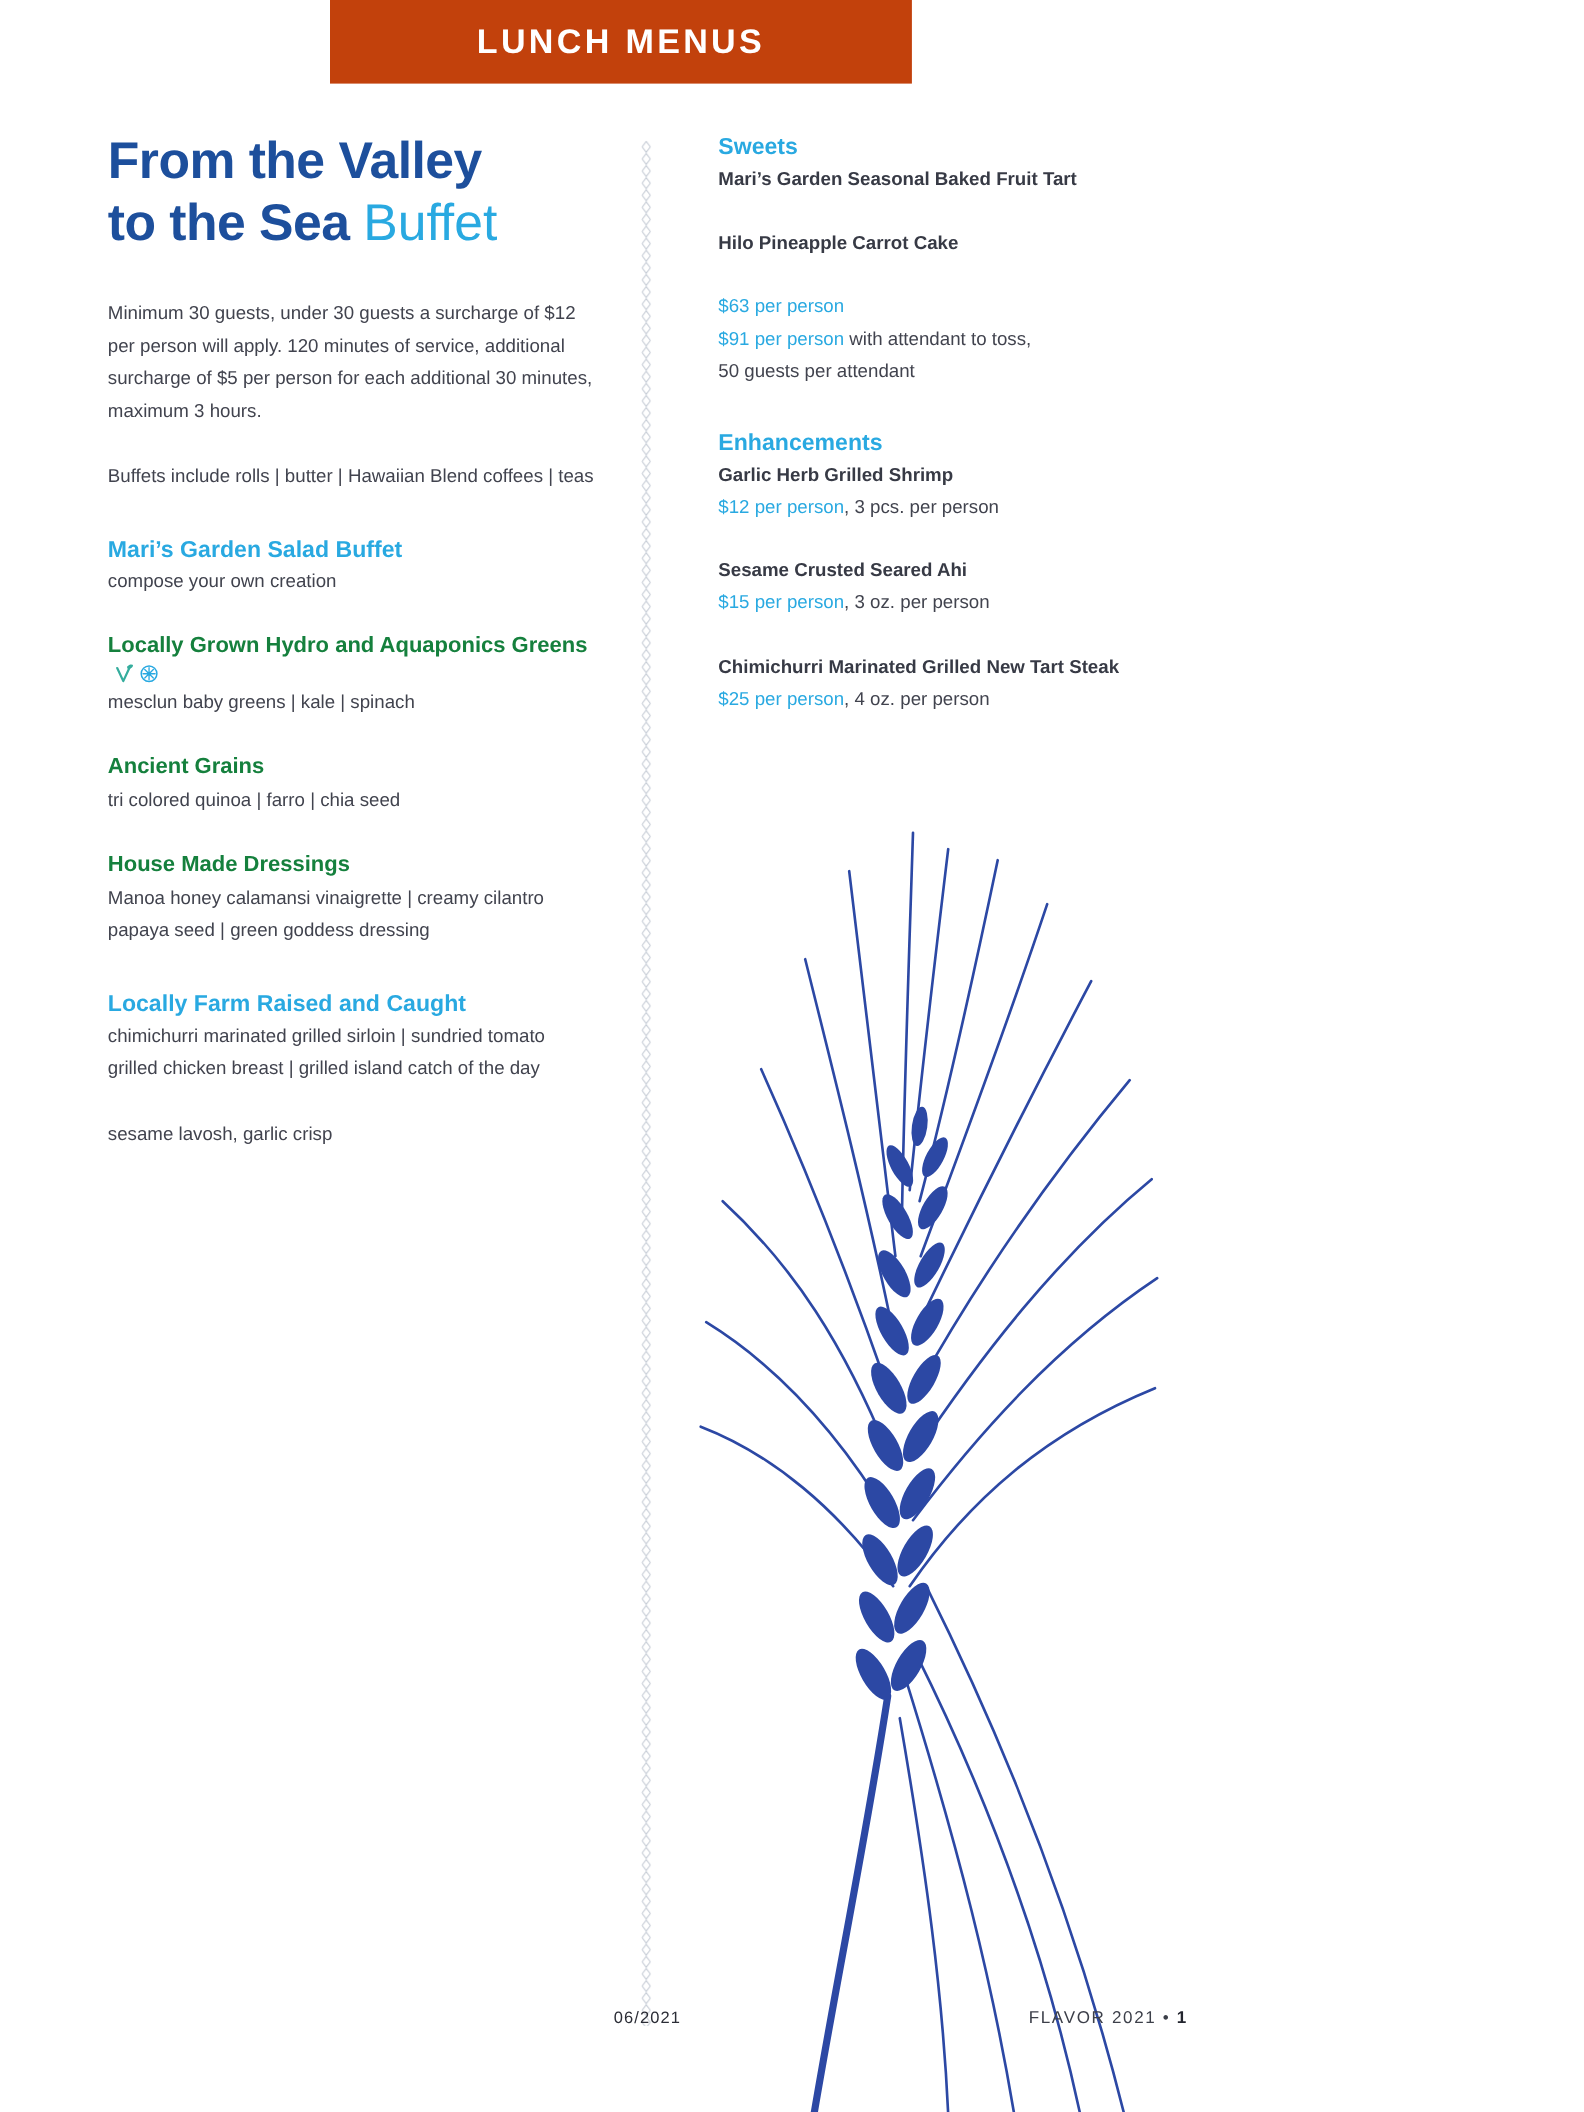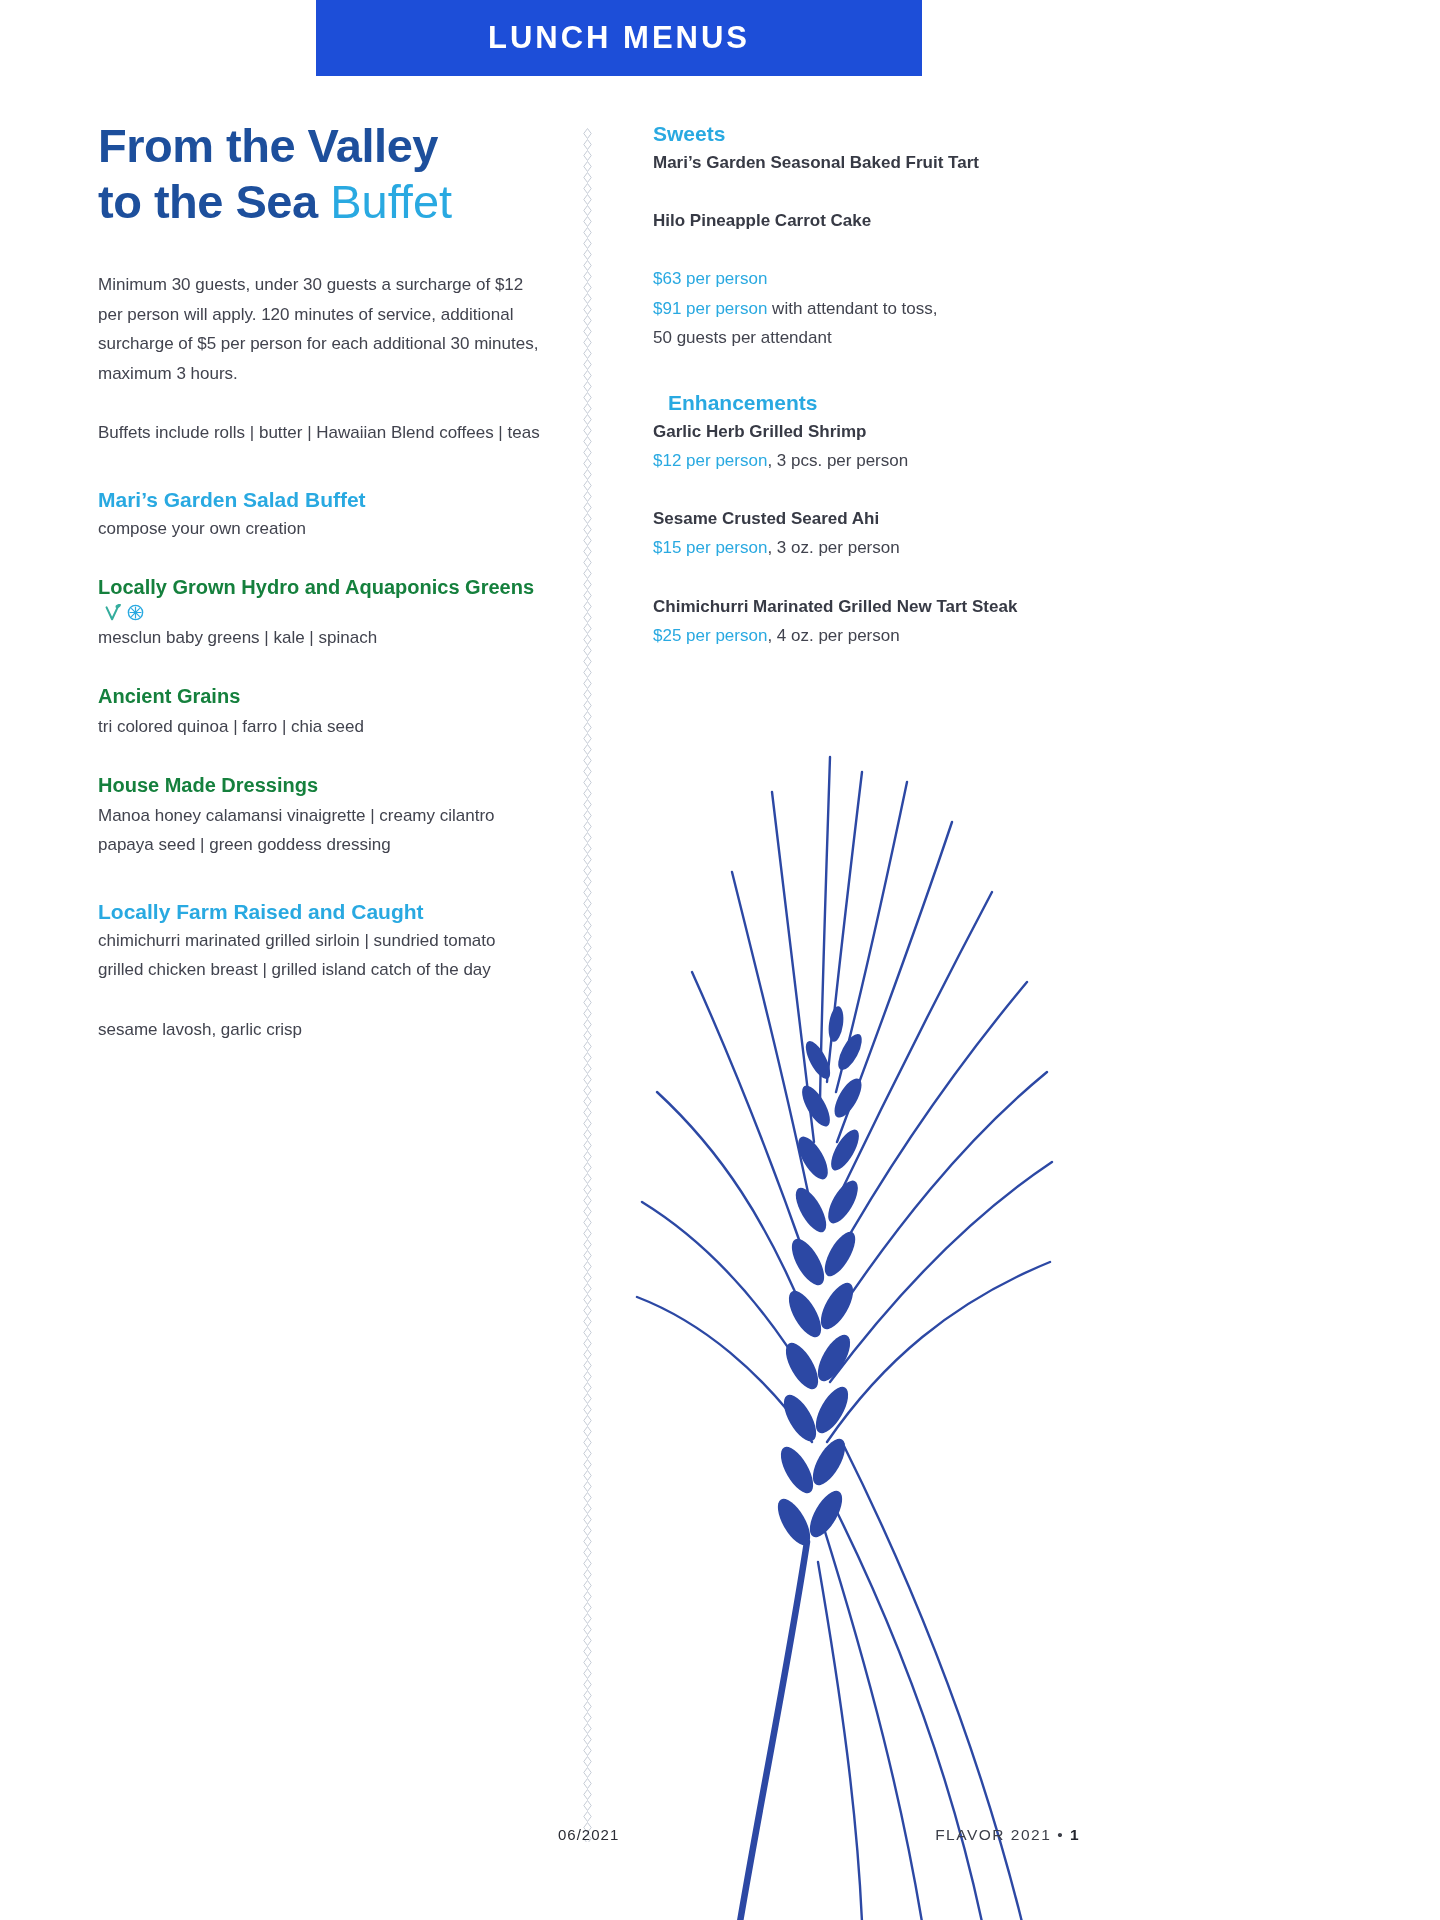--- a/index.html
+++ b/index.html
@@ -7,22 +7,22 @@
   .page {
     position: relative;
     width: 1440px; height: 1920px;
     margin: 0 auto;
     background: #ffffff;
     overflow: hidden;
     font-family: "Liberation Sans", sans-serif;
     color: #41434e;
   }
   .banner {
-    position: absolute; left: 316px; top: 0; width: 606px; height: 76px;
-    background: #1d4ed8;
+    position: absolute; left: 300px; top: 0; width: 529px; height: 76px;
+    background: #c2410c;
     display: flex; align-items: center; justify-content: center;
   }
   .banner-title {
     color: #ffffff; font-size: 31px; font-weight: 700; letter-spacing: 3px;
   }
   .col-left { position: absolute; left: 98px; top: 118px; width: 445px; }
   .col-right { position: absolute; left: 653px; top: 122px; width: 472px; }
 
   .page-title { color: #1d4f9c; font-size: 47px; line-height: 56px; font-weight: 700; letter-spacing: -0.5px; }
   .page-title .light { color: #29a9e1; font-weight: 400; letter-spacing: 0; }
@@ -133,21 +133,21 @@
     <div class="rc-item-name rc-gap">Hilo Pineapple Carrot Cake</div>
 
     <div class="price-block body-text">
       <div class="price">$63 per person</div>
       <div>
         <span class="price">$91 per person</span><span> with attendant to toss,</span>
       </div>
       <div>50 guests per attendant</div>
     </div>
 
-    <div class="section-heading" style="margin-top:38px;margin-left:15px;">Enhancements</div>
+    <div class="section-heading" style="margin-top:38px;">Enhancements</div>
 
     <div>
       <div class="rc-item-name">Garlic Herb Grilled Shrimp</div>
       <div class="body-text">
         <span class="price">$12 per person</span><span>, 3 pcs. per person</span>
       </div>
     </div>
 
     <div class="enh-item">
       <div class="rc-item-name">Sesame Crusted Seared Ahi</div>

